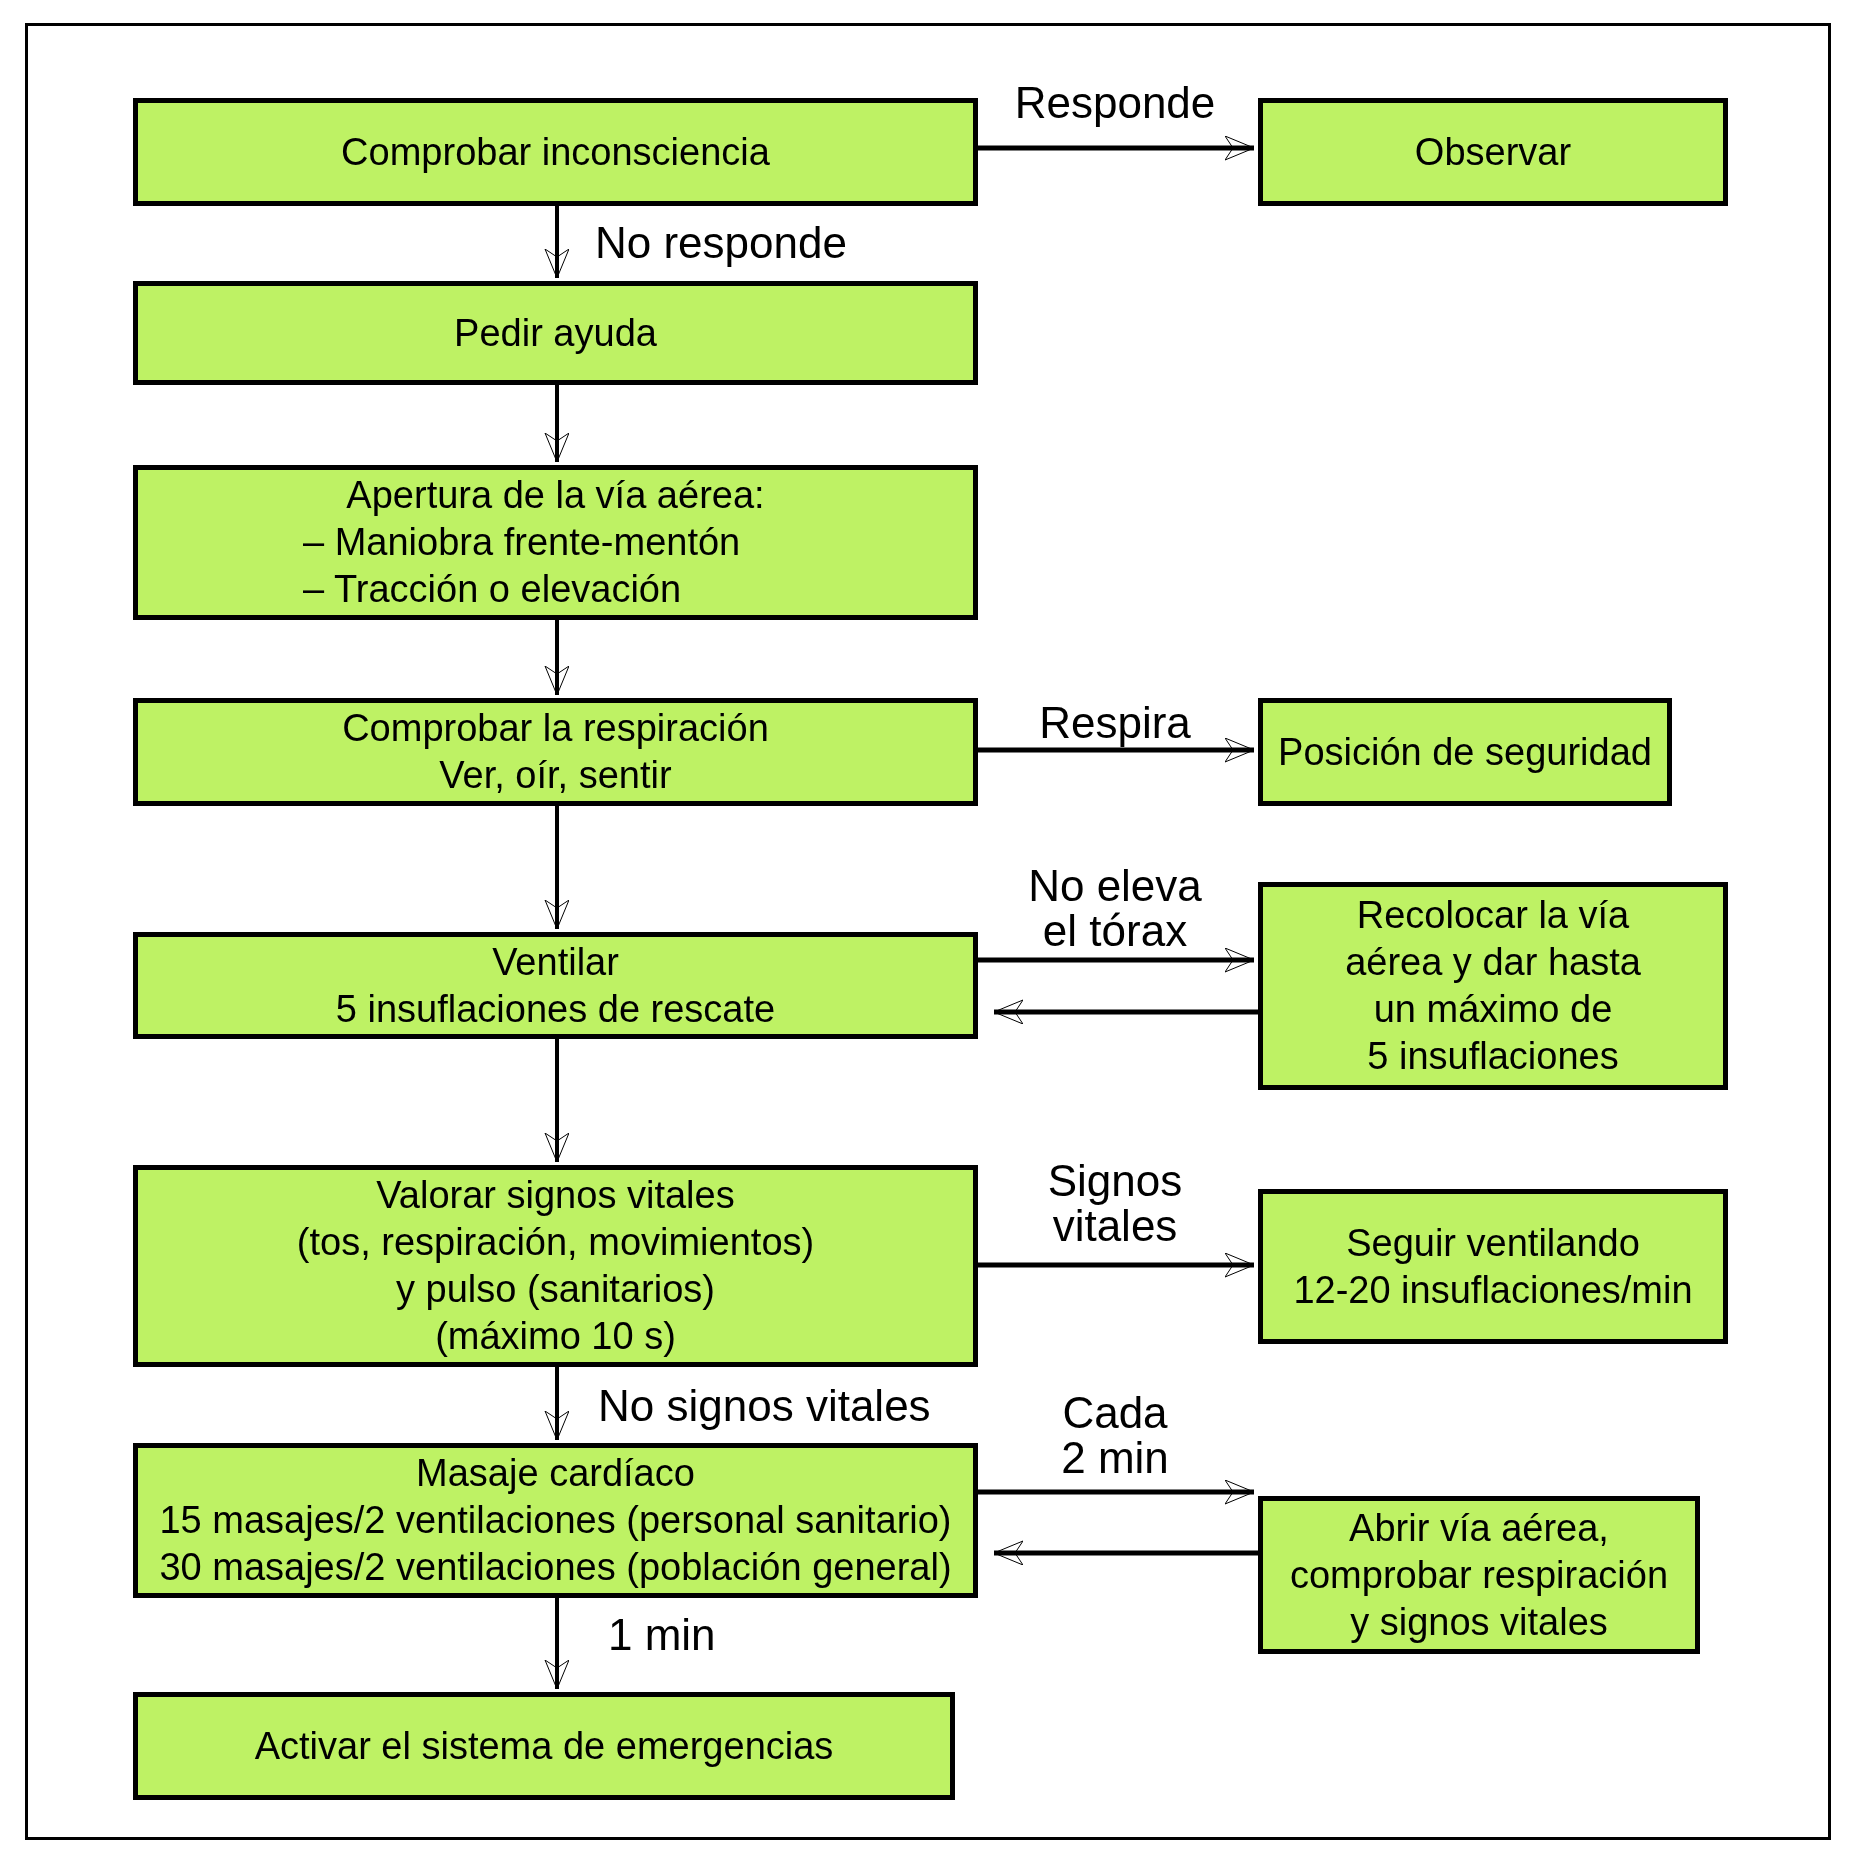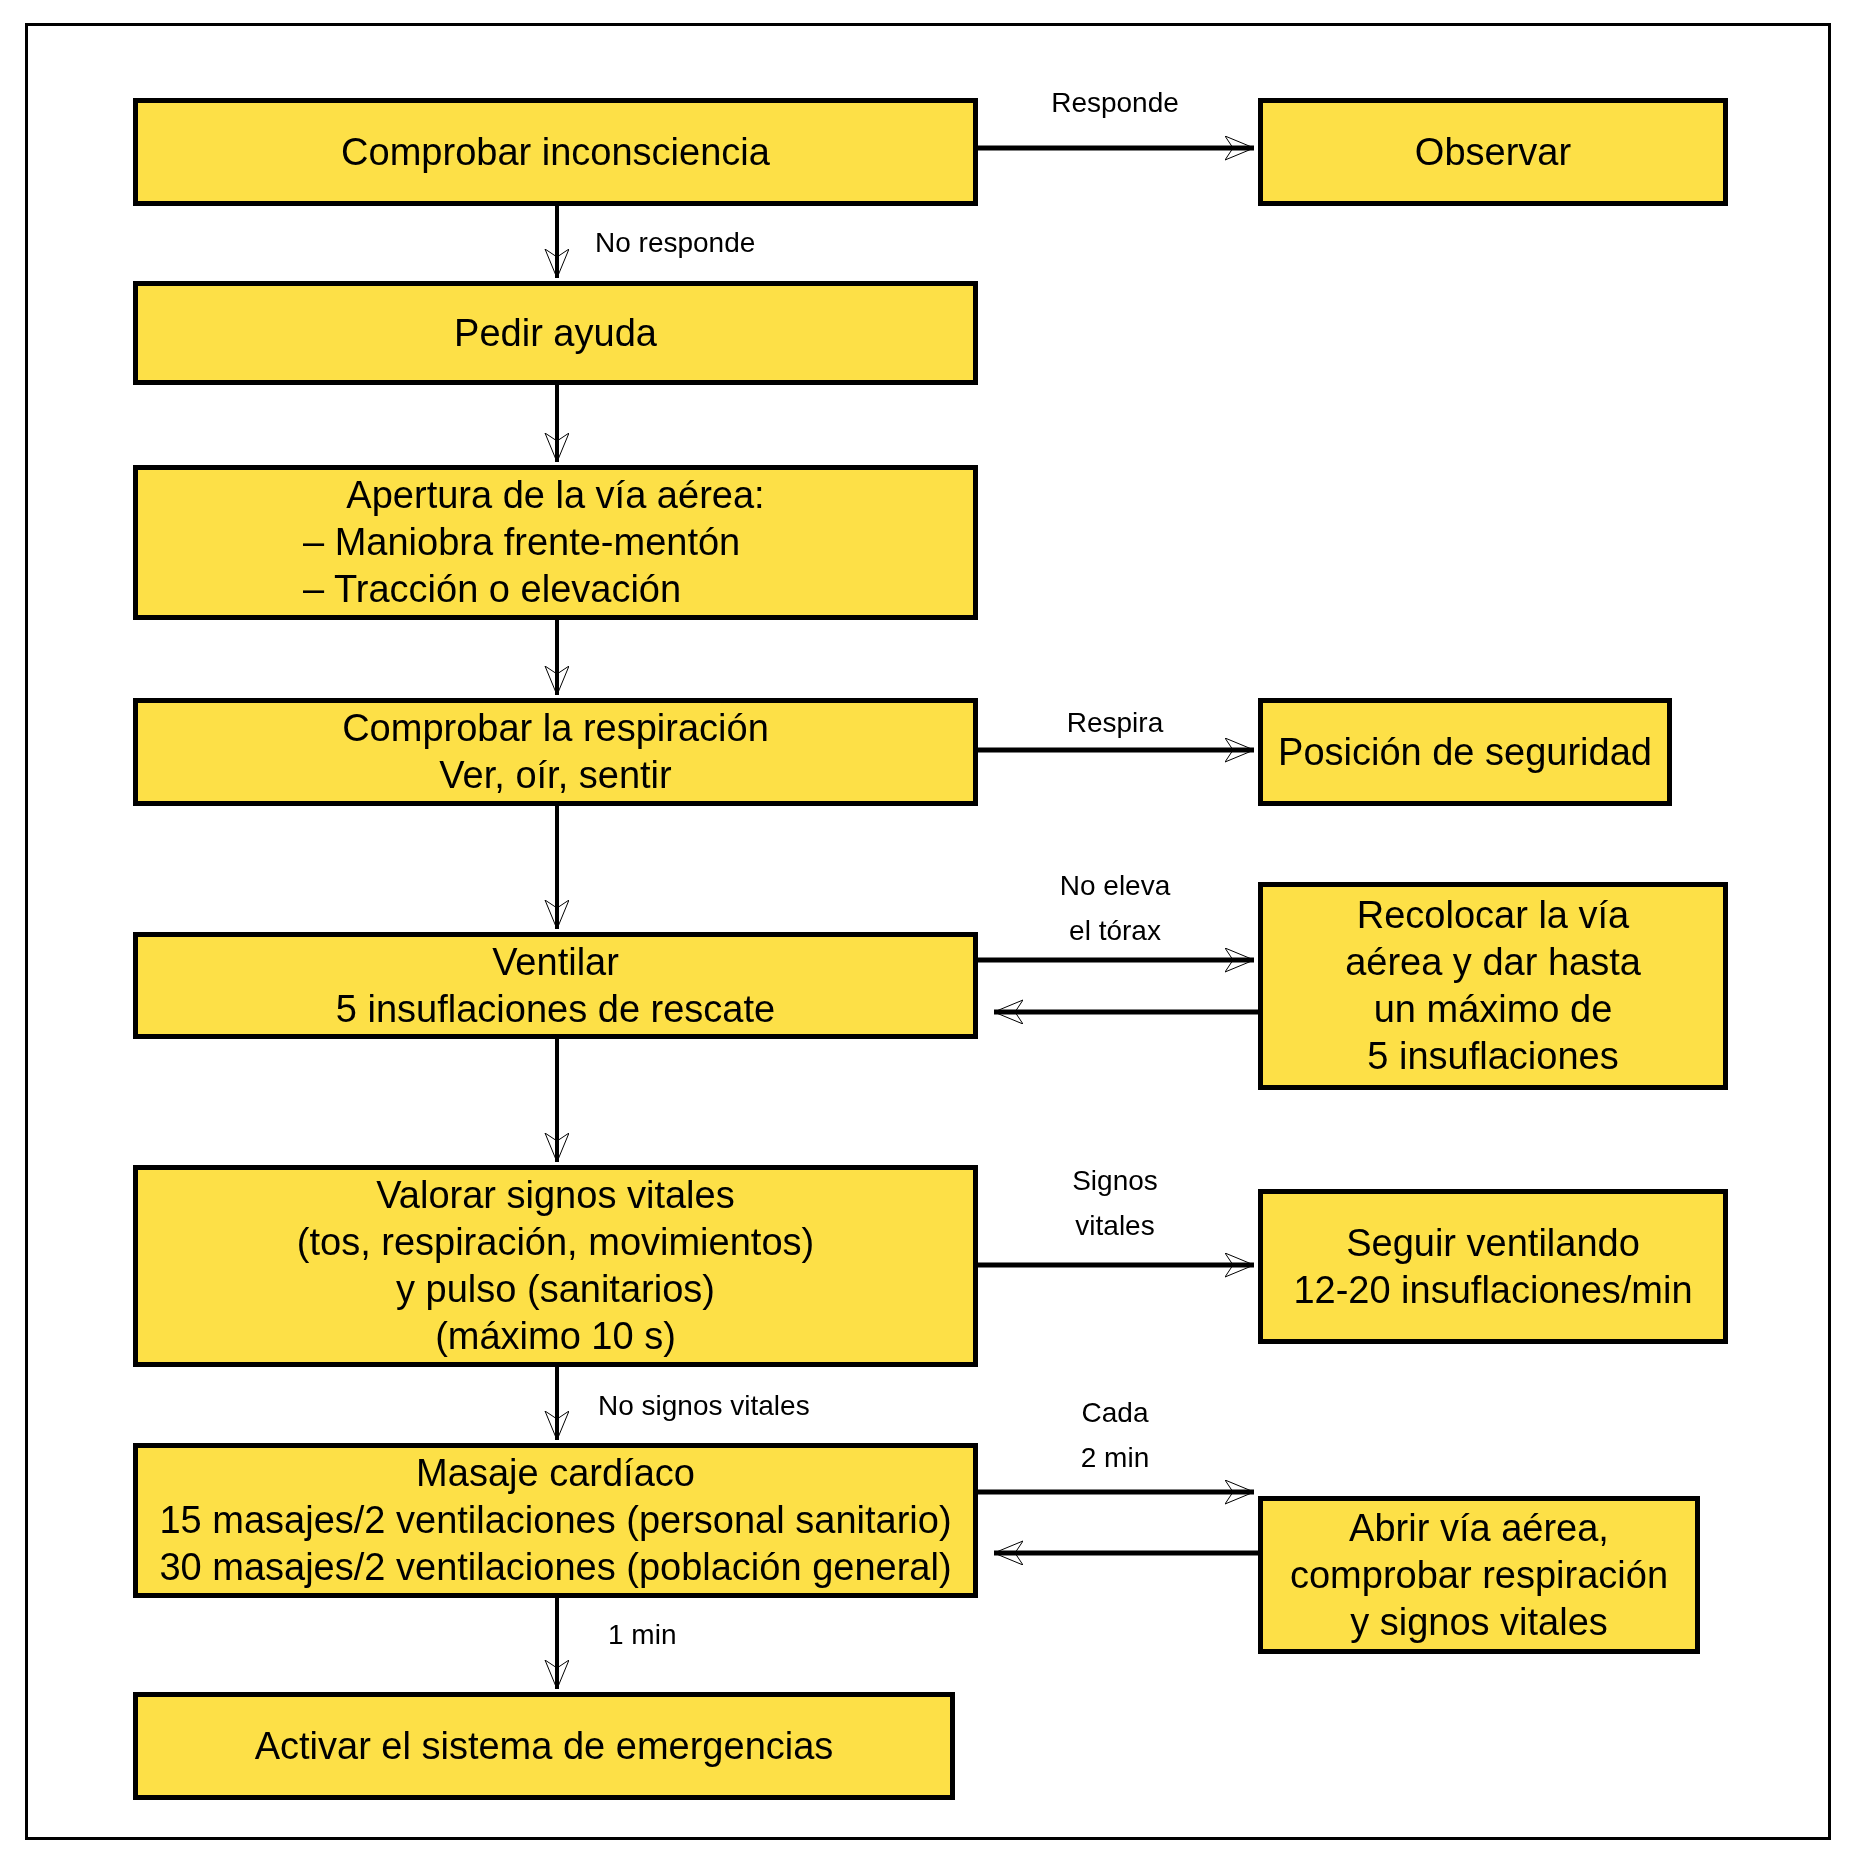--- a/index.html
+++ b/index.html
@@ -13,33 +13,34 @@
   }
   .frame{
     position:absolute;
     left:25px;top:23px;width:1800px;height:1811px;
     border:3px solid #000;
   }
   .box{
     position:absolute;
     box-sizing:border-box;
     border:5px solid #000;
-    background:#fde047;
+    background:#bef264;
     display:flex;
     flex-direction:column;
     justify-content:center;
+    align-items:center;
     font-size:38px;
     line-height:47px;
     text-align:center;
   }
   .txt{white-space:pre-line;}
   .item{align-self:flex-start;margin-left:165px;text-align:left;}
   .edge-label{
     position:absolute;
-    font-size:28px;
+    font-size:44px;
     line-height:45px;
     white-space:pre-line;
   }
   .gap-label{width:270px;text-align:center;}
   svg.wires{position:absolute;left:0;top:0;pointer-events:none;}
   svg.wires path{stroke:#000;fill:none;}
   svg.wires .v{stroke-width:4;}
   svg.wires .h{stroke-width:5;}
 </style>
 </head>

